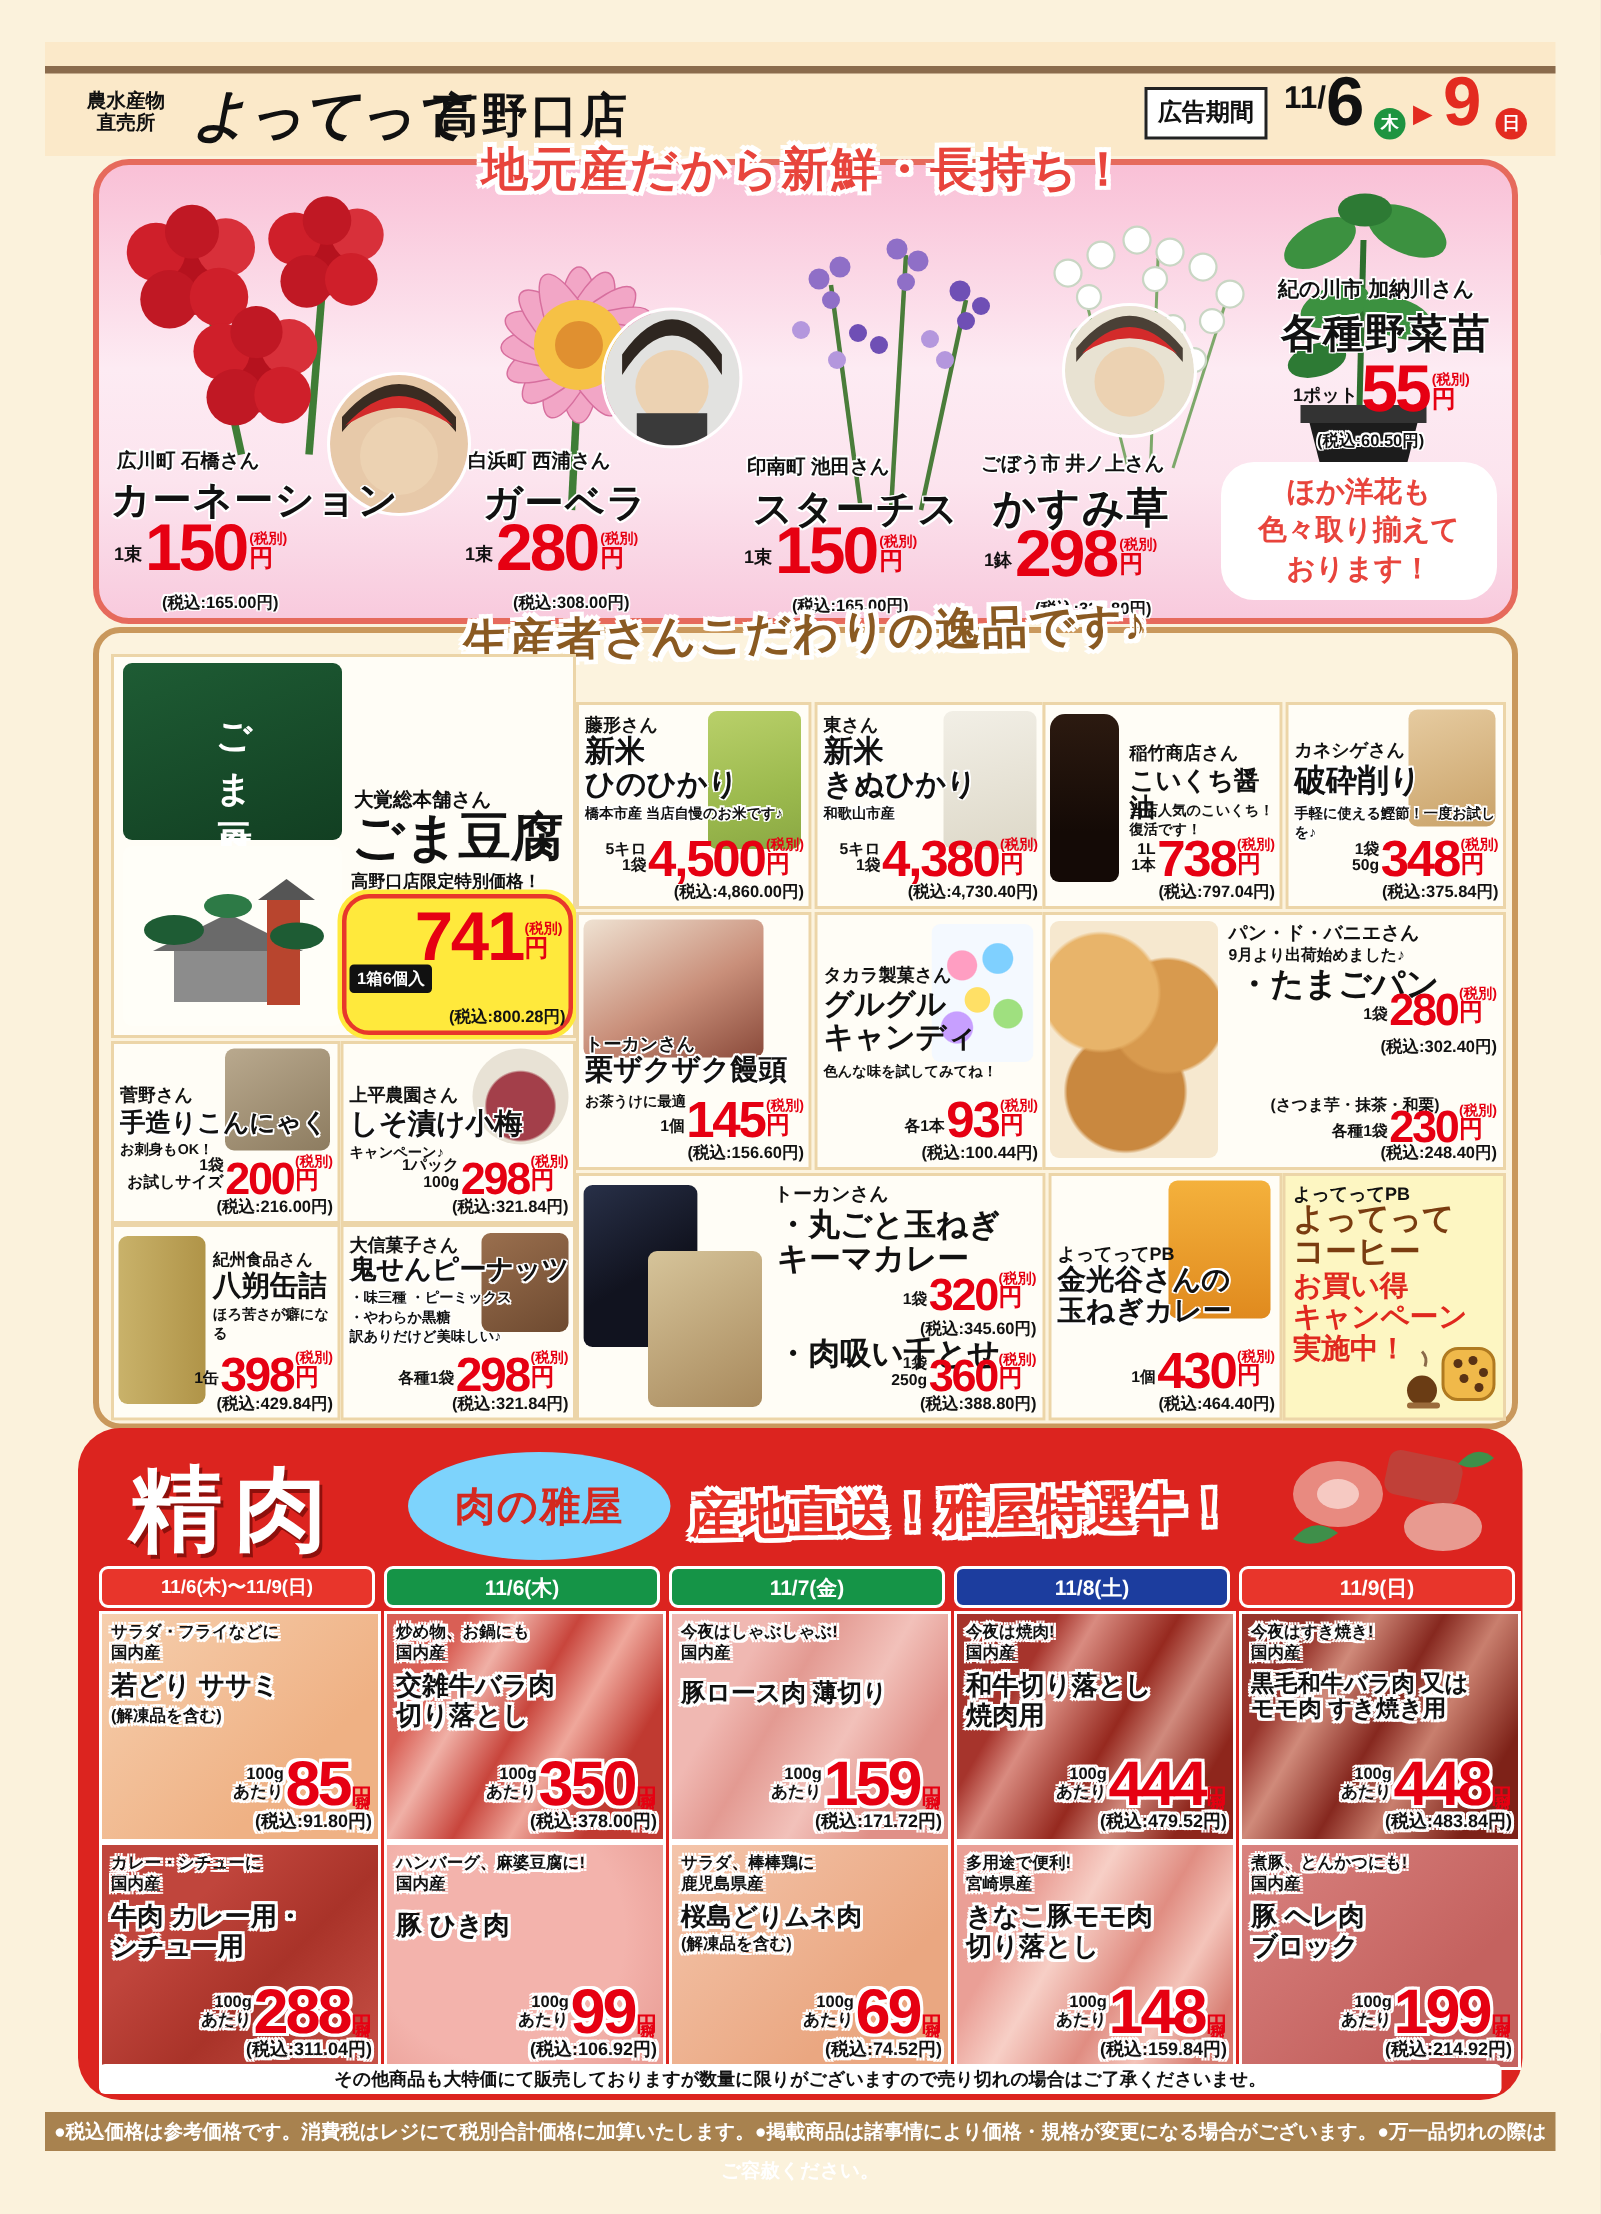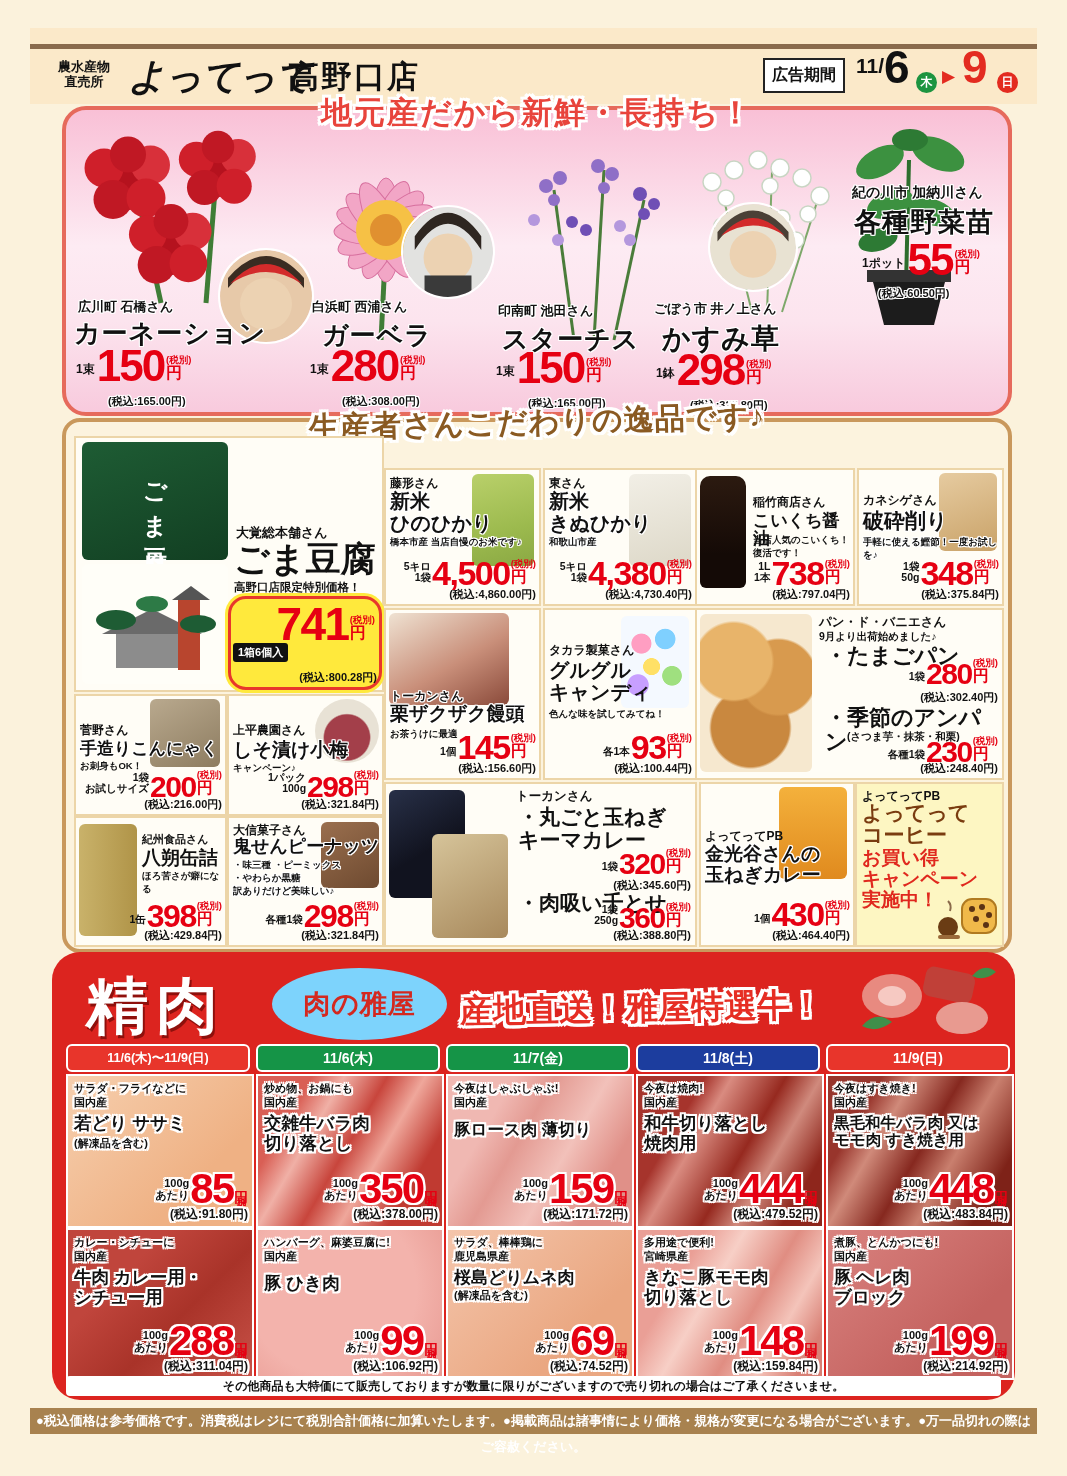--- a/index.html
+++ b/index.html
@@ -306,20 +306,23 @@
     <div class="abs fname ow" style="left:788px;top:94px;font-size:27px">各種野菜苗</div>
     <div class="abs fprice" style="left:796px;top:132px">
       <span class="funit">1ポット</span>
       <span class="fnum">55</span>
       <span class="tcol">
           <span class="tb">(税別)</span>
           <span class="yen">円</span>
         </span>
     </div>
     <div class="abs taxin ow" style="left:812px;top:176px">(税込:60.50円)</div>
+    <div class="abs fnote pre">ほか洋花も
+色々取り揃えて
+おります！</div>
   </div>
 
   <div class="abs specials">
     <div class="abs stitle">生産者さんこだわりの逸品です♪</div>
 
     <div class="cell" style="left:8px;top:14px;width:306px;height:252px">
       <div class="img goma-pack" style="left:6px;top:4px;width:146px;height:118px">
         <span class="goma-label">ごま豆腐</span>
       </div>
       <svg class="img bg-temple" style="left:6px;top:126px;width:146px;height:120px" viewBox="0 0 146 120">
@@ -457,21 +460,20 @@
       <div class="pname" style="left:128px;top:34px;font-size:22px">・たまごパン</div>
       <div class="priceline" style="right:4px;top:48px">
         <span class="unit">1袋</span>
         <span class="num" style="font-size:30px">280</span>
         <span class="tcol">
             <span class="tb">(税別)</span>
             <span class="yen">円</span>
           </span>
       </div>
       <div class="taxin" style="position:absolute;right:4px;top:80px">(税込:302.40円)</div>
-      <div class="pname" style="left:128px;top:96px;font-size:22px">・季節のアンパン</div>
       <div class="pdesc" style="left:150px;top:120px;font-size:10.5px;font-weight:900">(さつま芋・抹茶・和栗)</div>
       <div class="priceline" style="right:4px;top:126px">
         <span class="unit">各種1袋</span>
         <span class="num" style="font-size:30px">230</span>
         <span class="tcol">
             <span class="tb">(税別)</span>
             <span class="yen">円</span>
           </span>
       </div>
       <div class="taxin" style="position:absolute;right:4px;bottom:2px">(税込:248.40円)</div>

